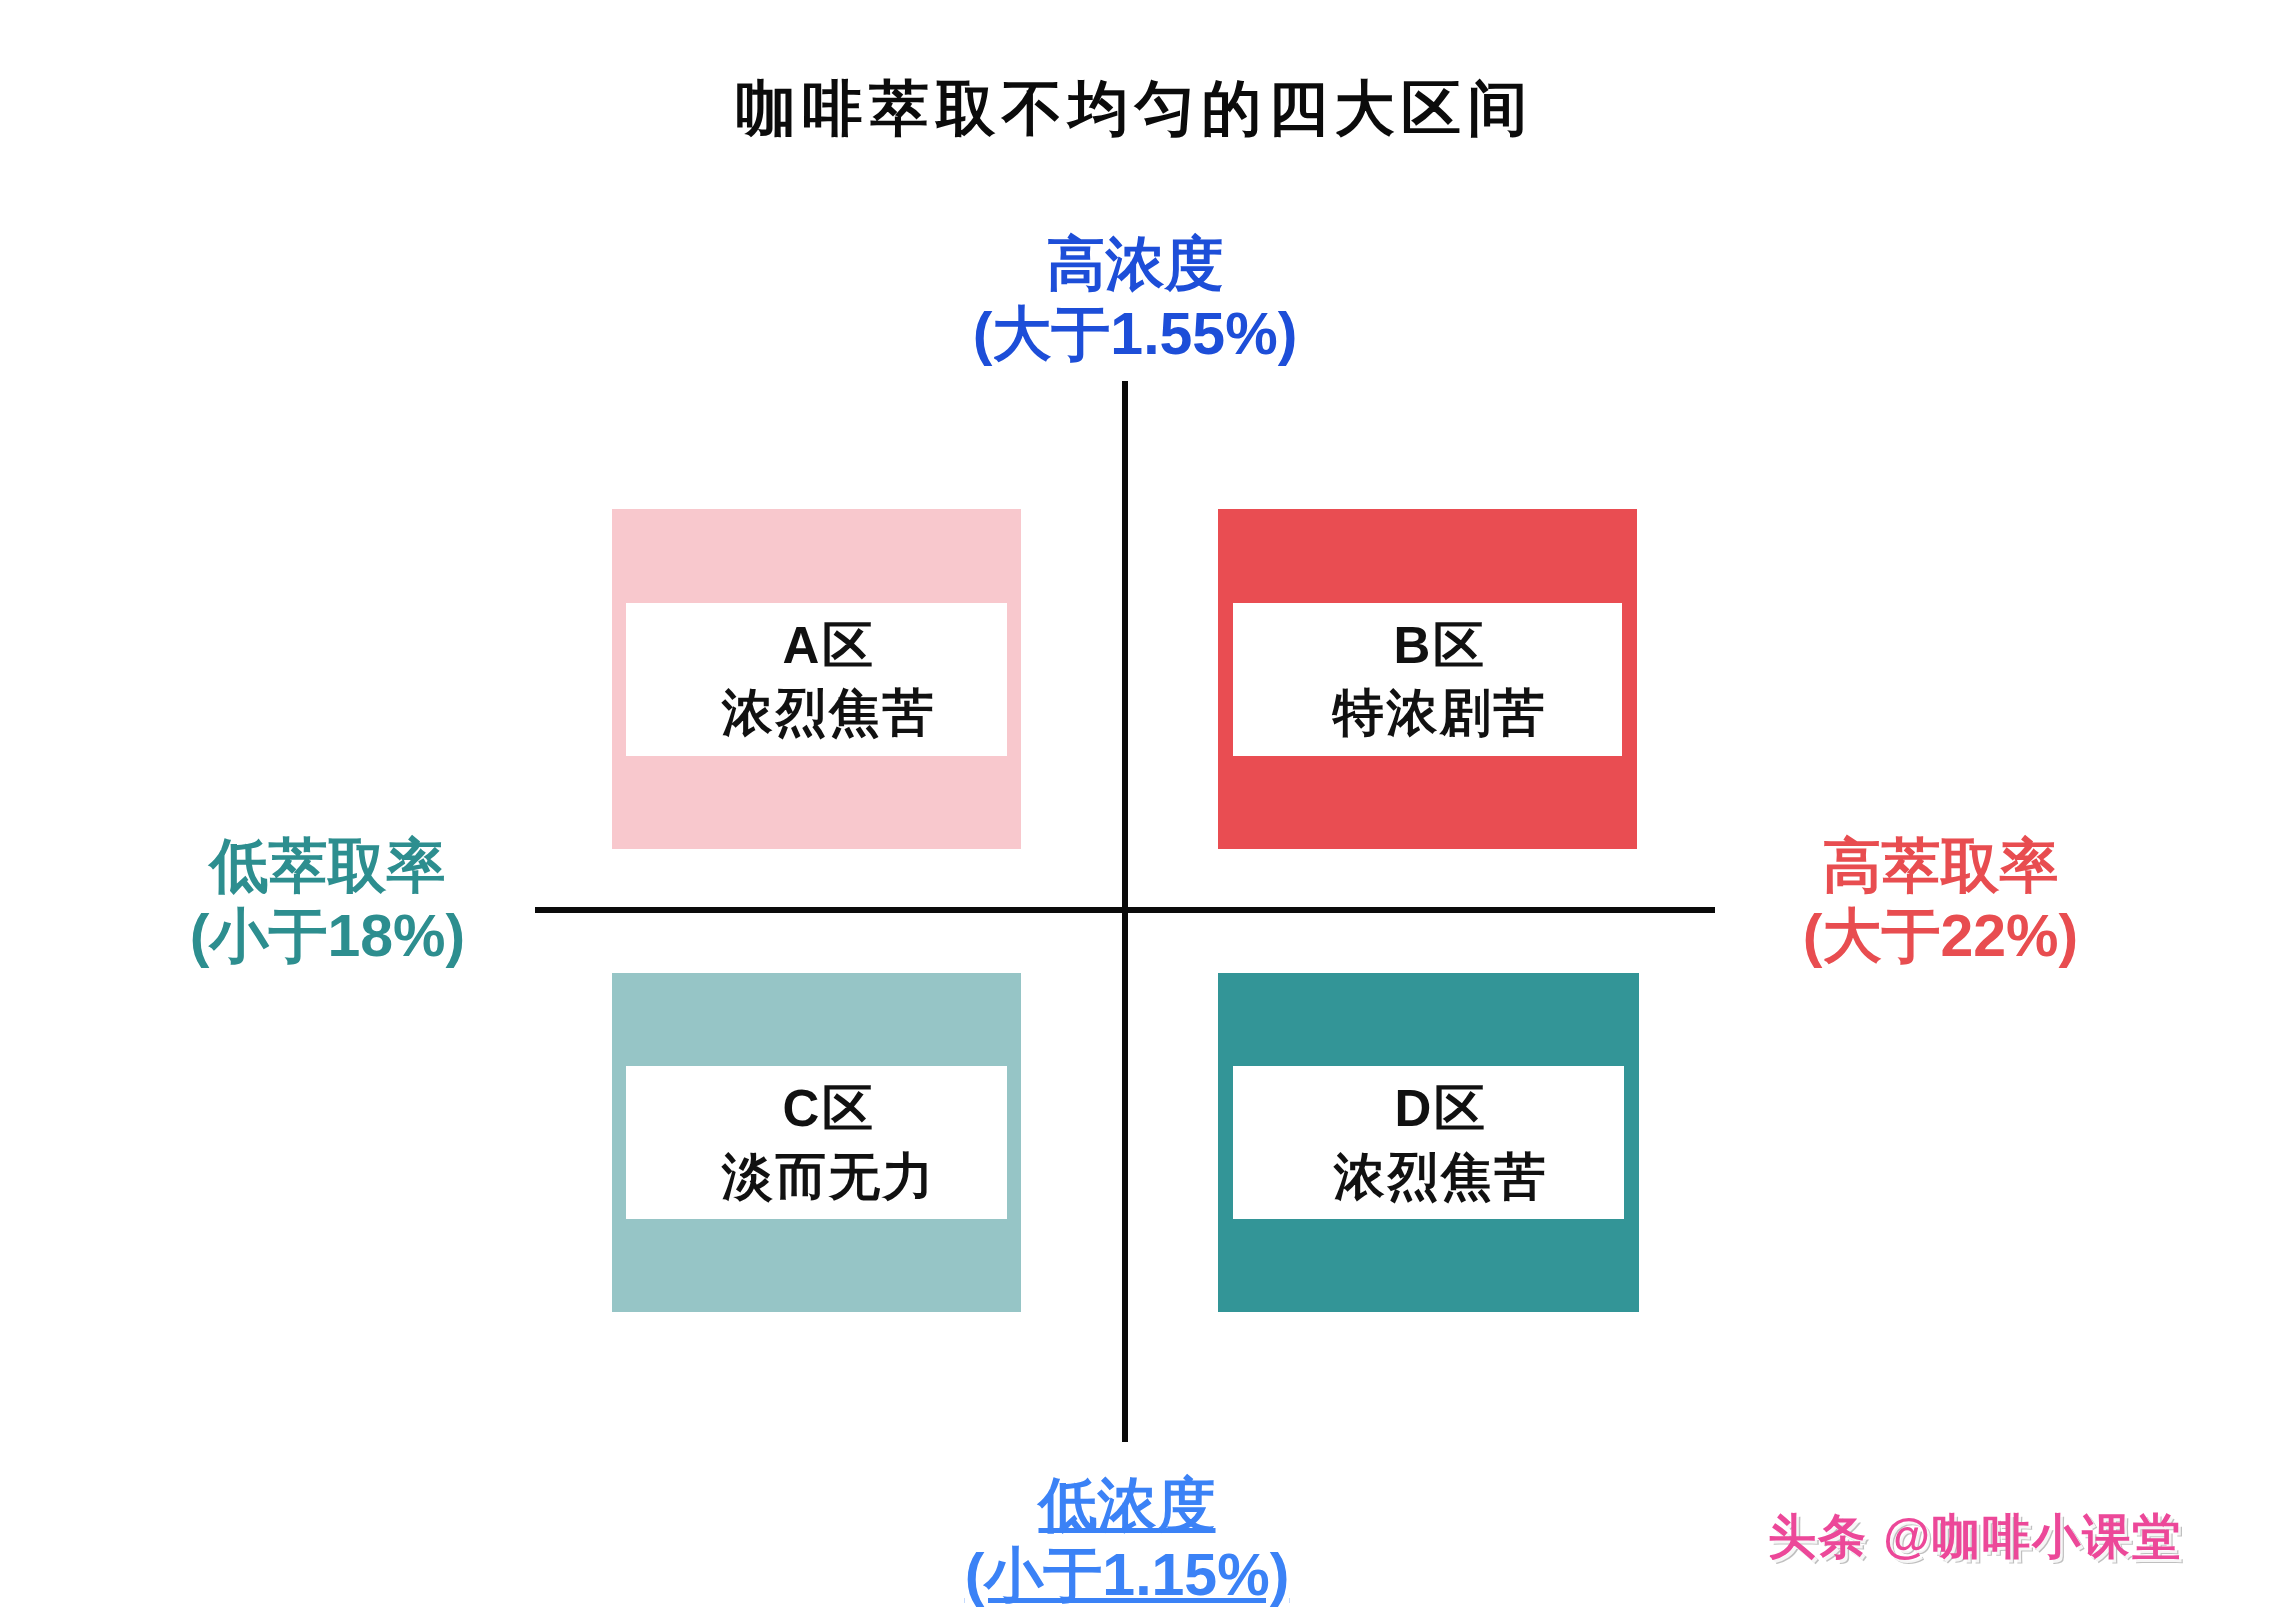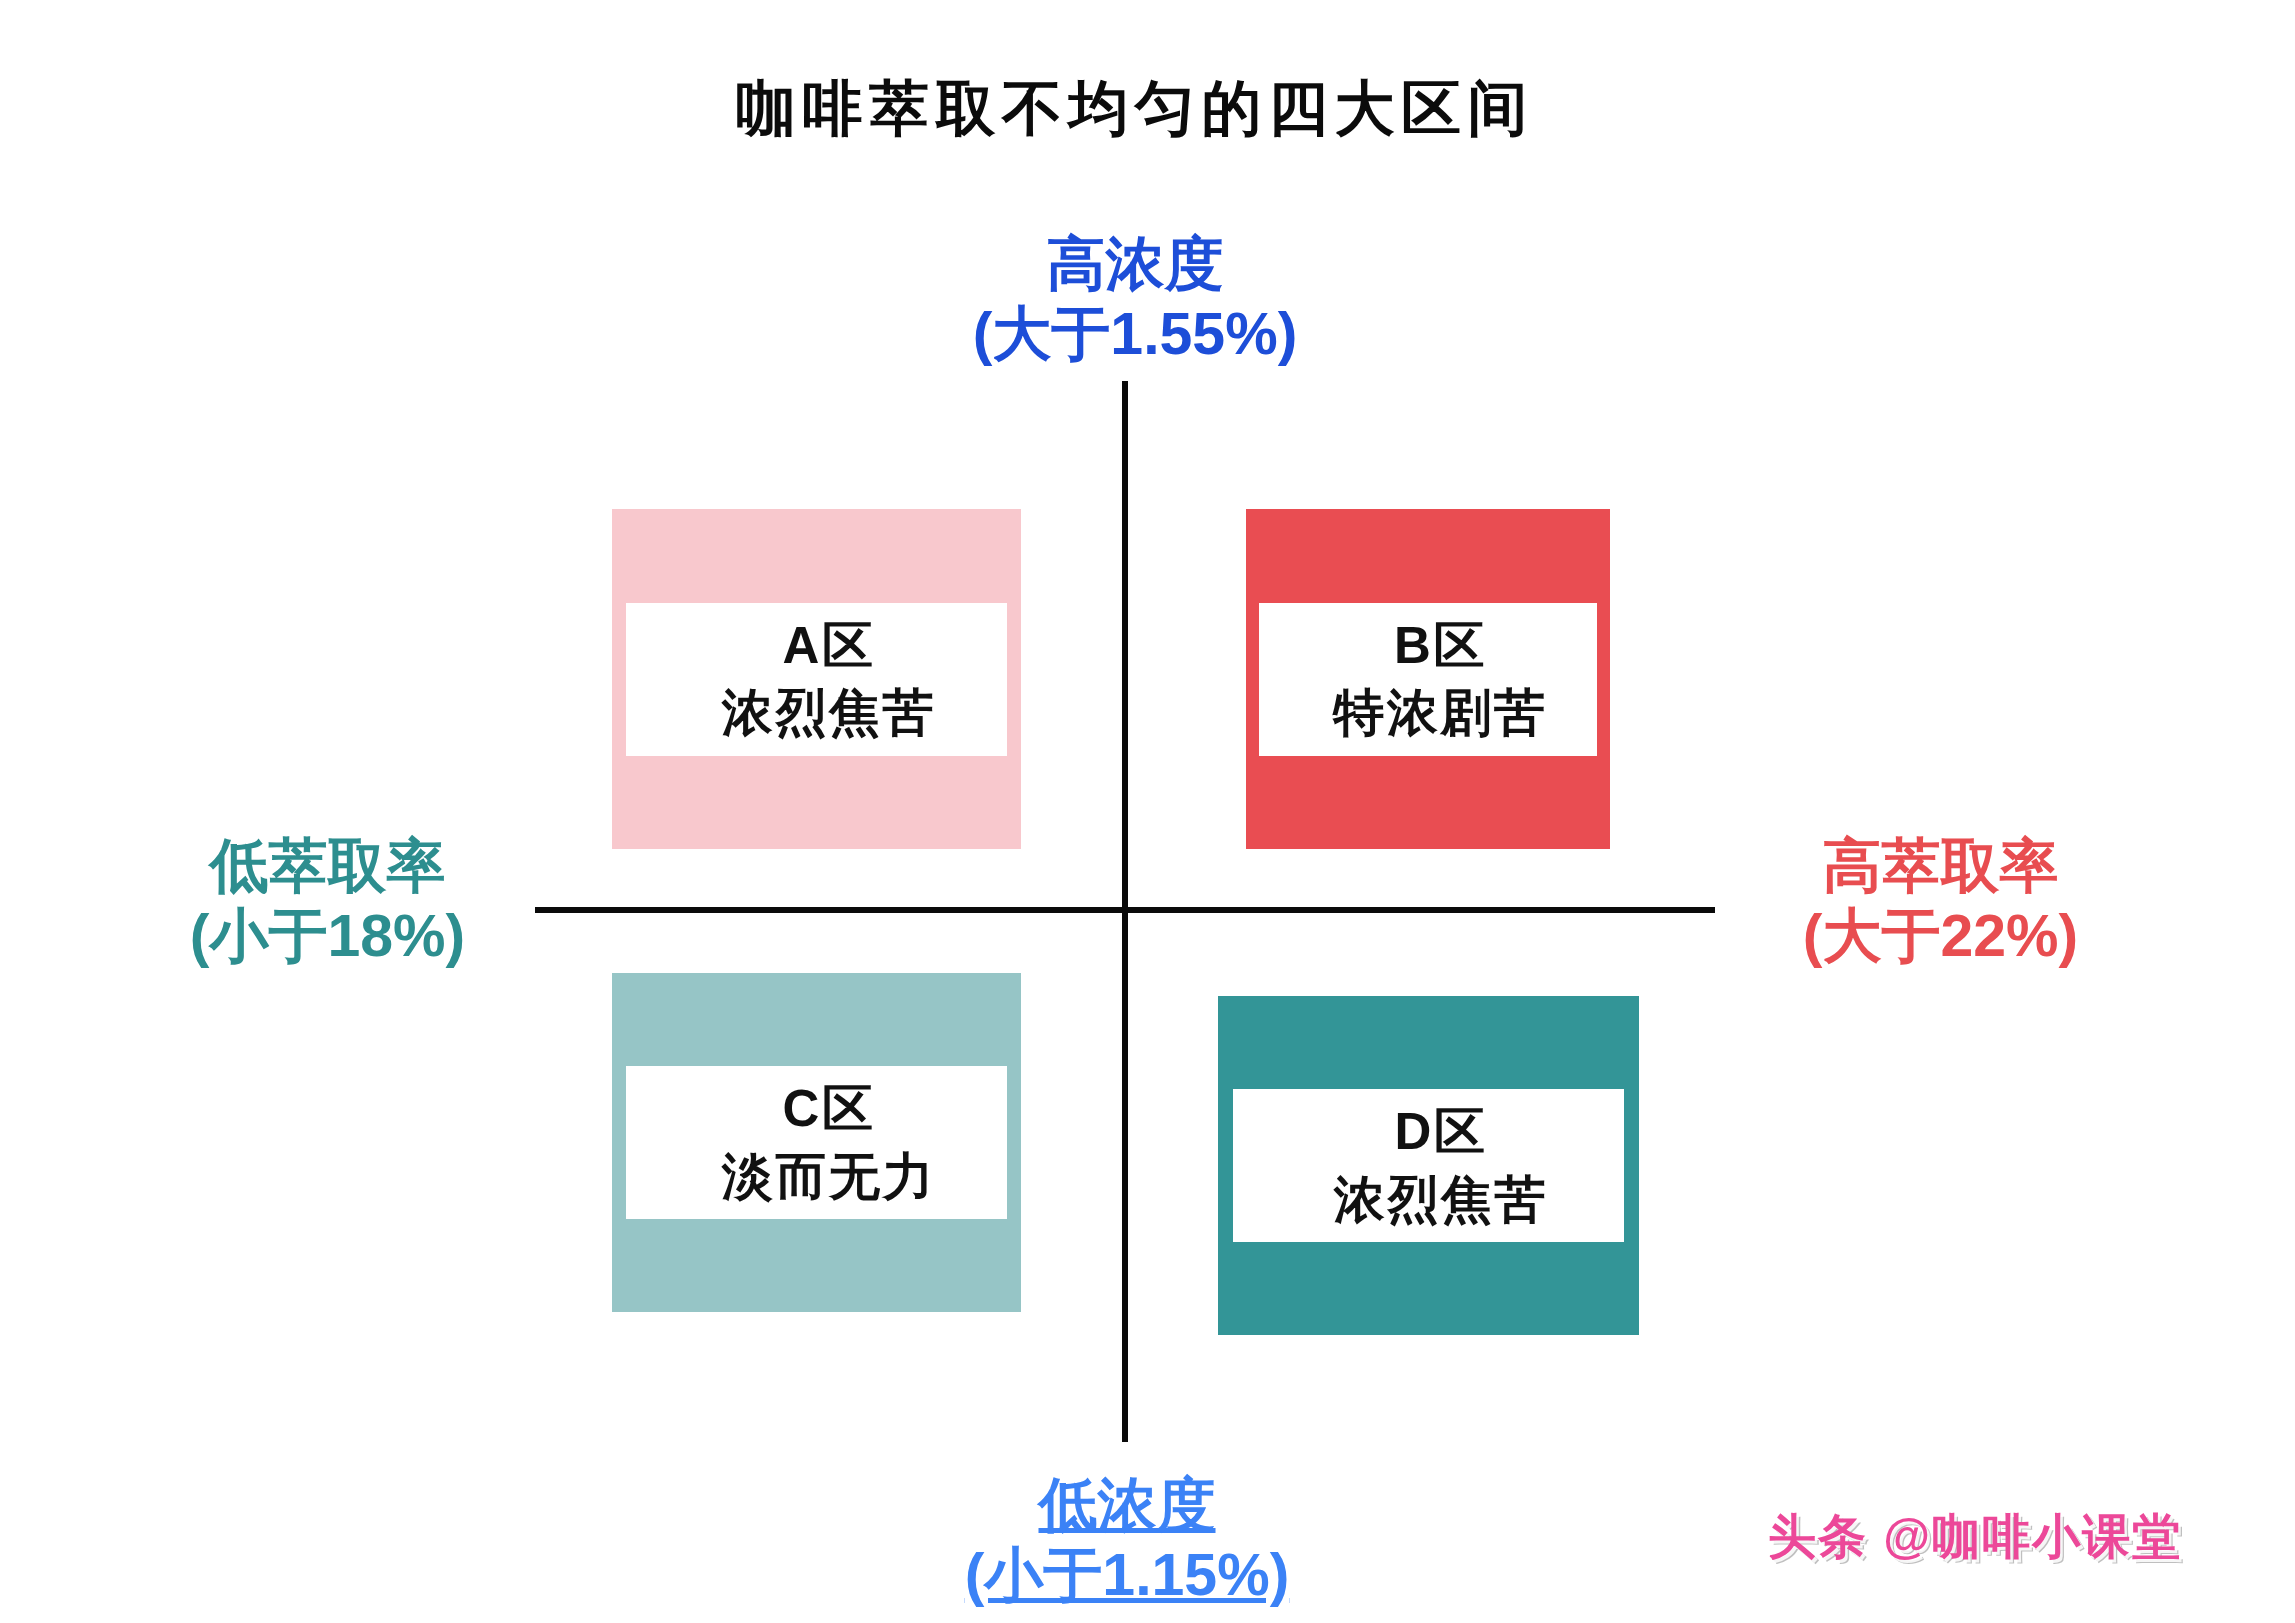--- a/index.html
+++ b/index.html
@@ -56,23 +56,23 @@
     height: 5.9px;
     background: #0a0a0a;
   }
 
   .quad {
     display: flex;
     align-items: center;
     justify-content: center;
   }
   #quad-a { left: 612px;  top: 509px;  width: 409px; height: 340px; }
-  #quad-b { left: 1246px; top: 509px;  width: 364px; height: 340px; }
+  #quad-b { left: 1218px; top: 509px;  width: 419px; height: 340px; }
   #quad-c { left: 612px;  top: 973px; width: 409px; height: 339px; }
-  #quad-d { left: 1218px; top: 973px; width: 421px; height: 339px; margin-top: 23px; }
+  #quad-d { left: 1218px; top: 973px; width: 421px; height: 339px; }
 
   .quad-card {
     width: 93%;
     background: #ffffff;
     text-align: center;
     padding: 9.2px 0;
   }
   .quad-name, .quad-desc {
     font-size: 51px;
     font-weight: 800;

